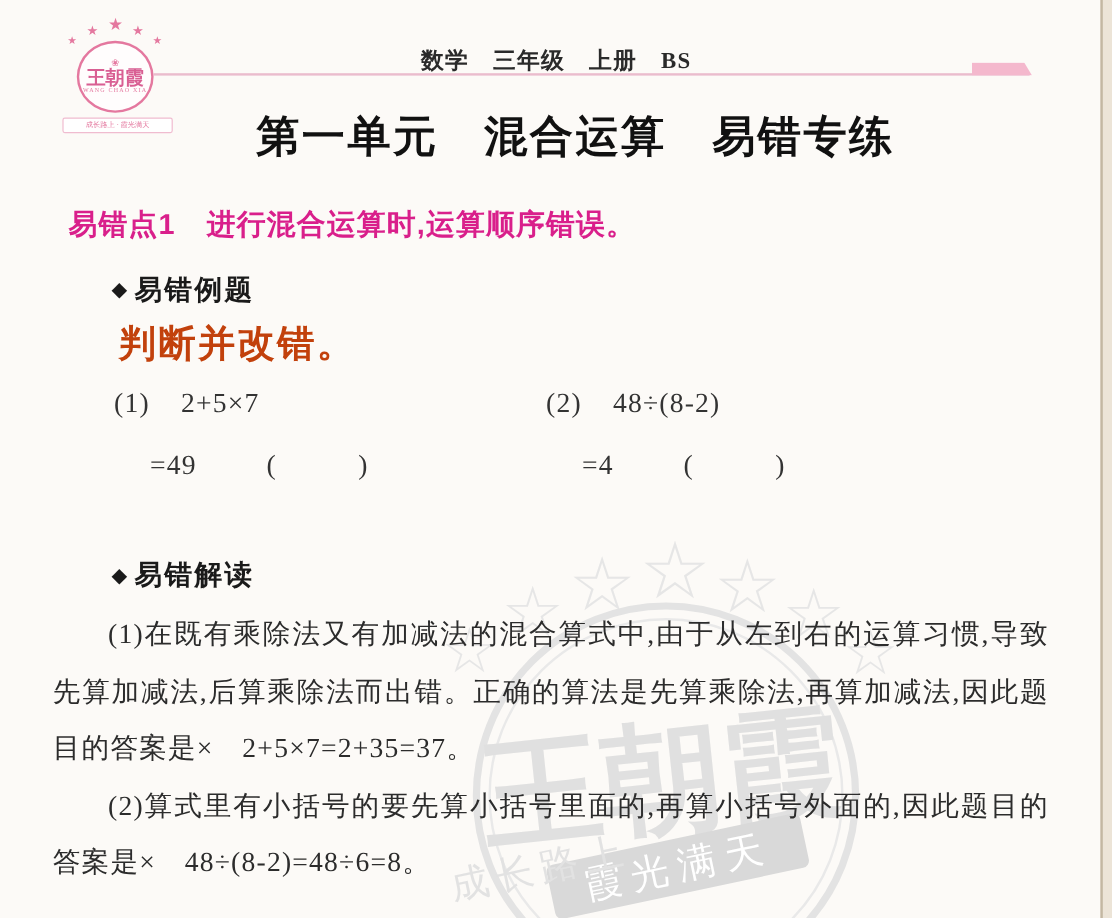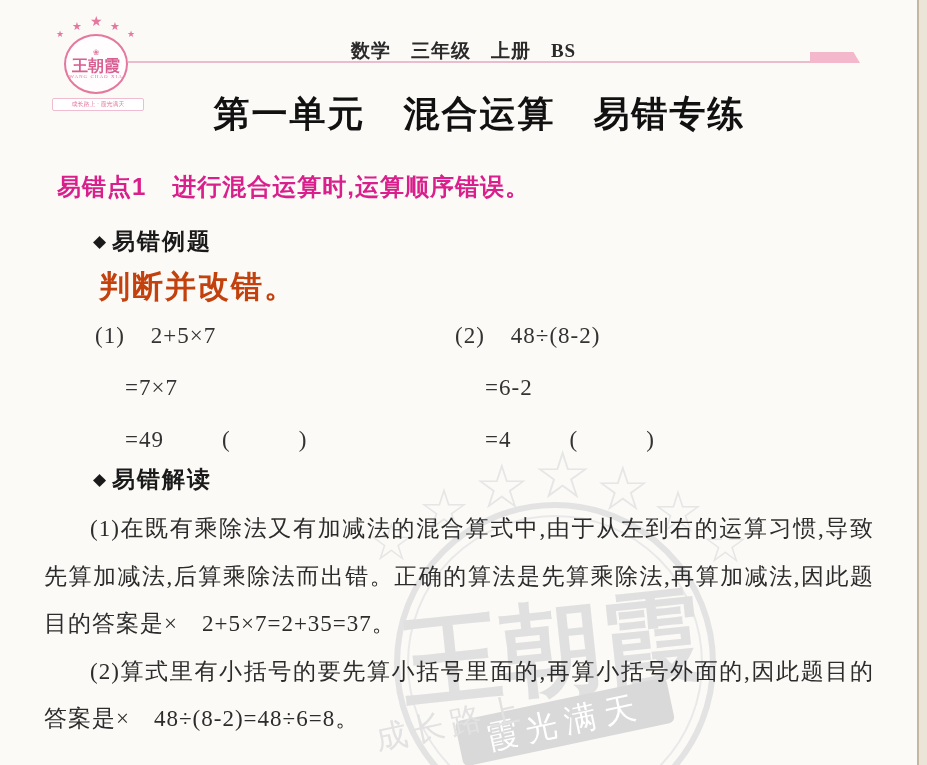--- a/index.html
+++ b/index.html
@@ -165,28 +165,20 @@
   <div class="row">
     <div class="col-left">
       <span class="prob-number">(1)</span><span>2+5×7</span>
     </div>
     <div class="col-right">
       <span class="prob-number">(2)</span><span>48÷(8-2)</span>
     </div>
   </div>
   <div class="row">
     <div class="col-left">
-      <span class="prob-step">=7×7</span>
-    </div>
-    <div class="col-right">
-      <span class="prob-step">=6-2</span>
-    </div>
-  </div>
-  <div class="row">
-    <div class="col-left">
       <span class="prob-step">=49</span><span class="judgment">(　　　)</span>
     </div>
     <div class="col-right">
       <span class="prob-step">=4</span><span class="judgment">(　　　)</span>
     </div>
   </div>
 </div>
 
 <div class="section-heading heading-analysis">
   <span class="bullet">◆</span><span>易错解读</span>

